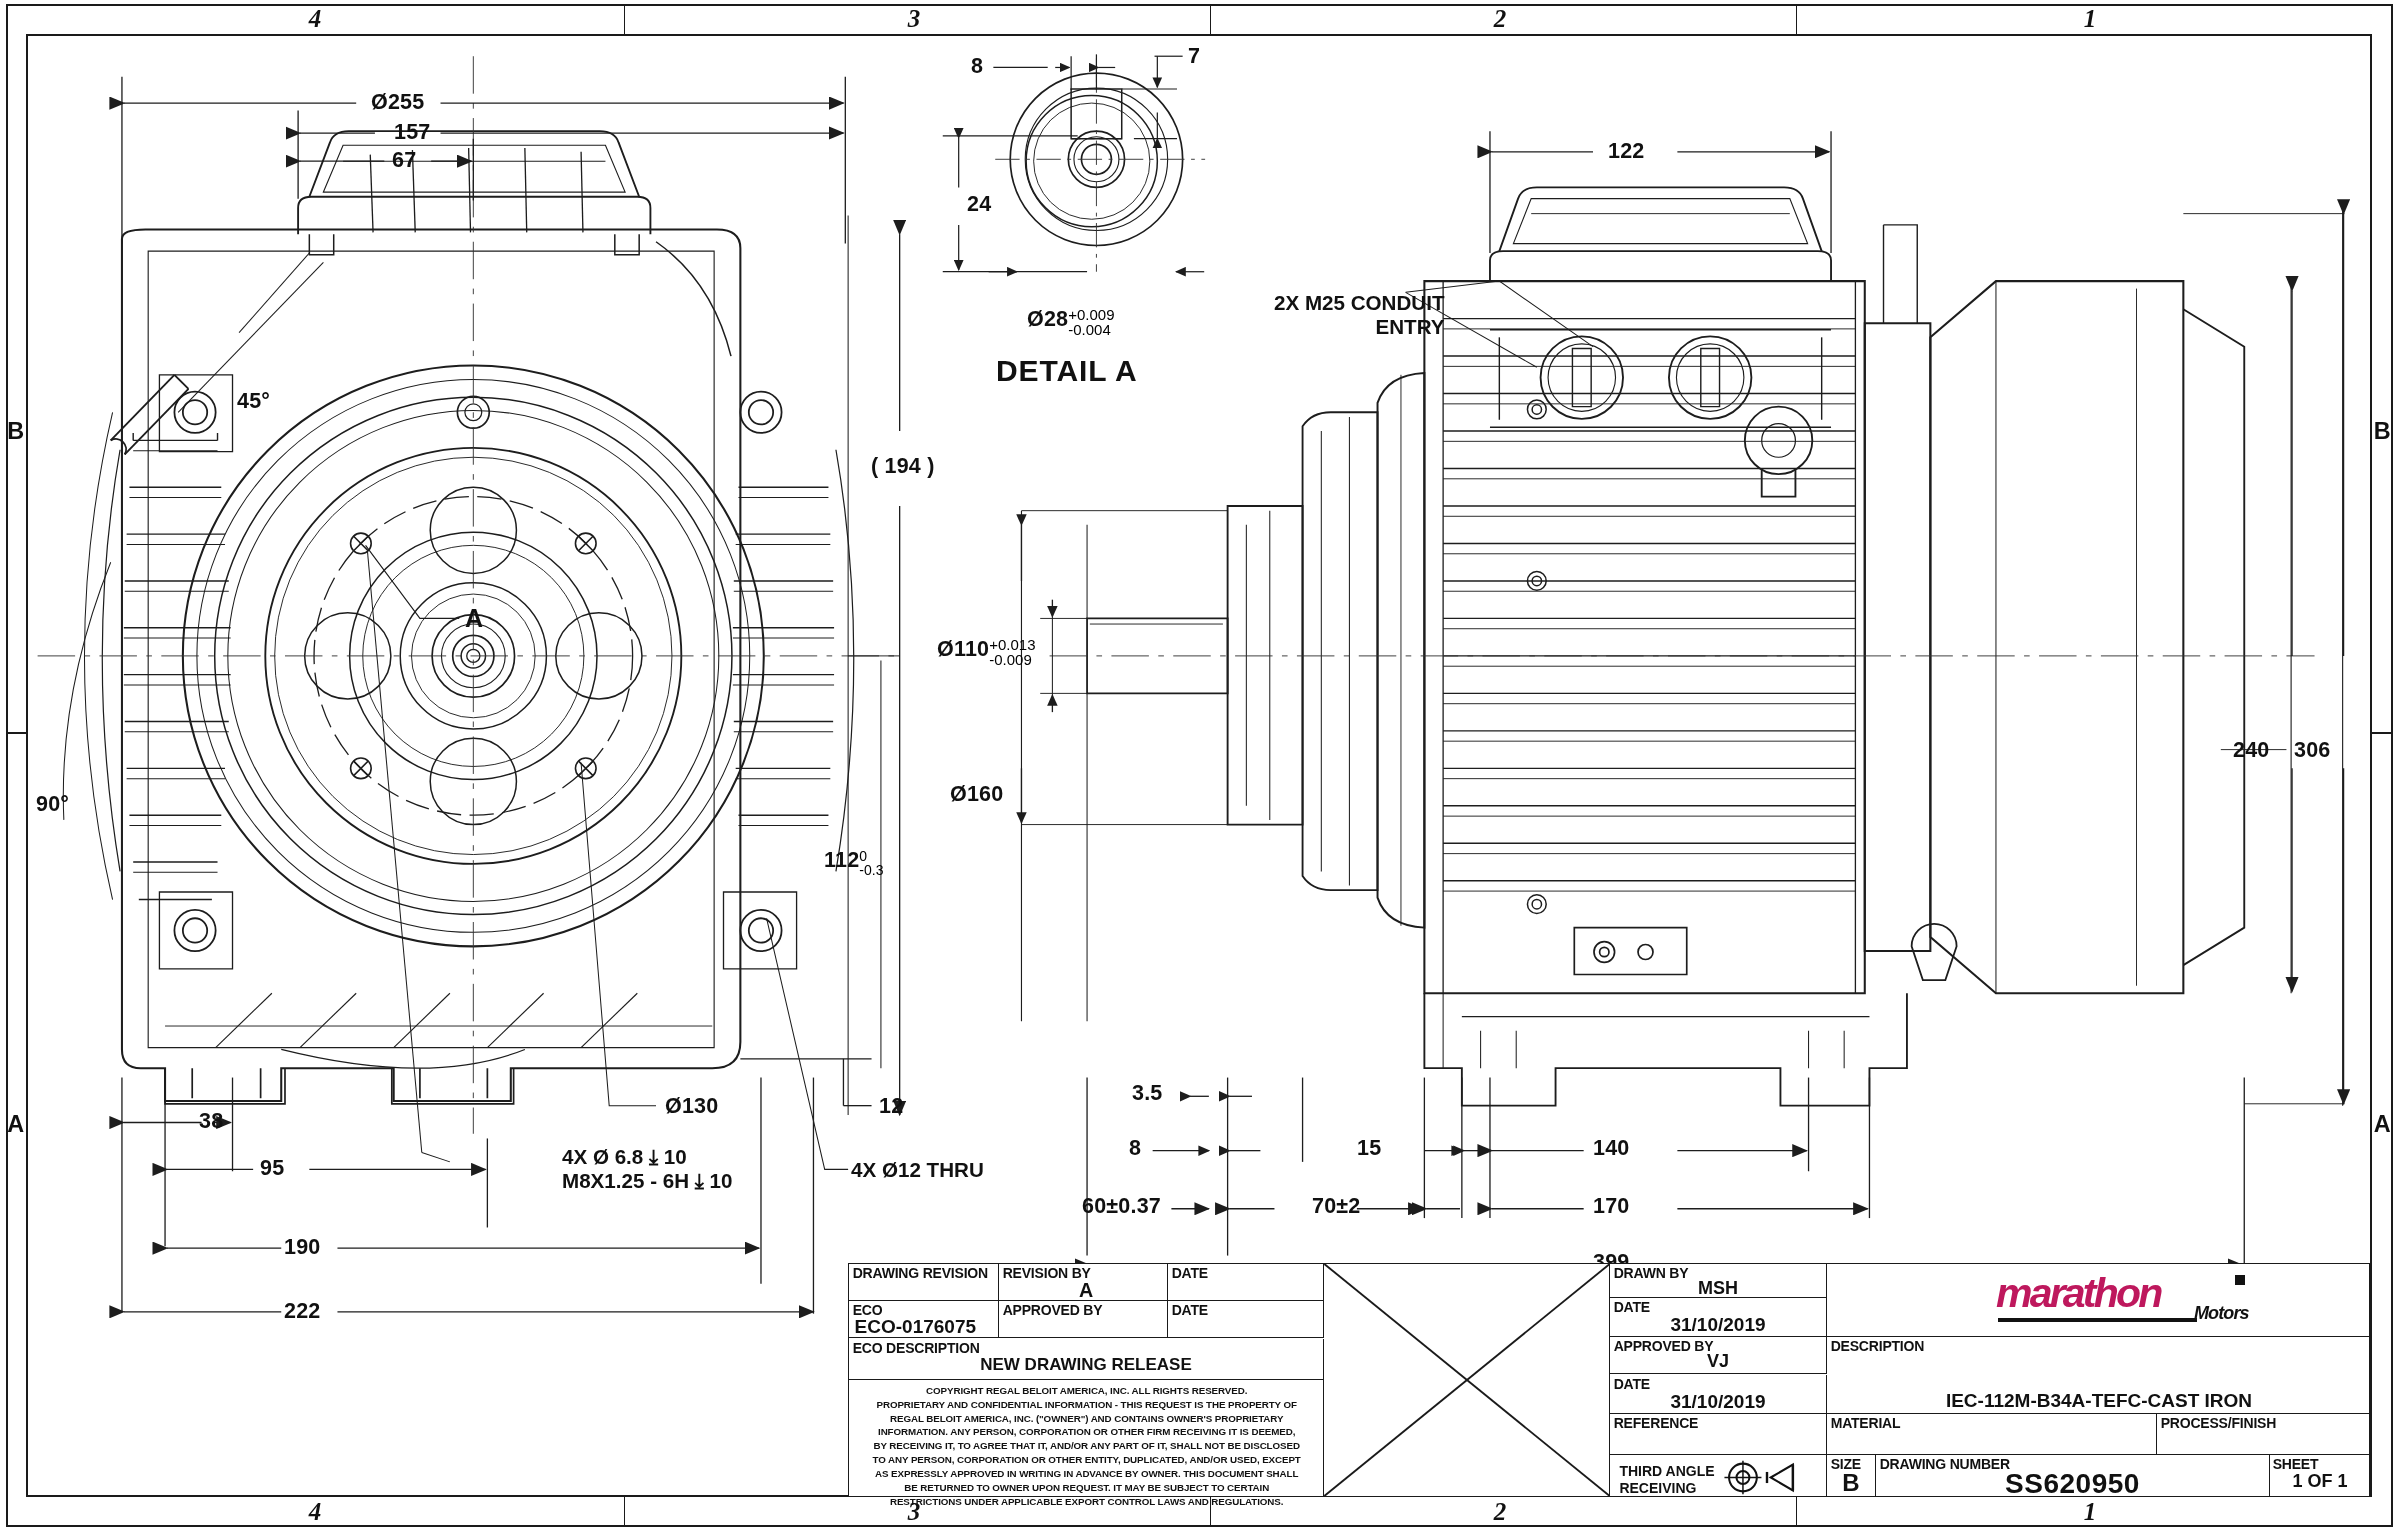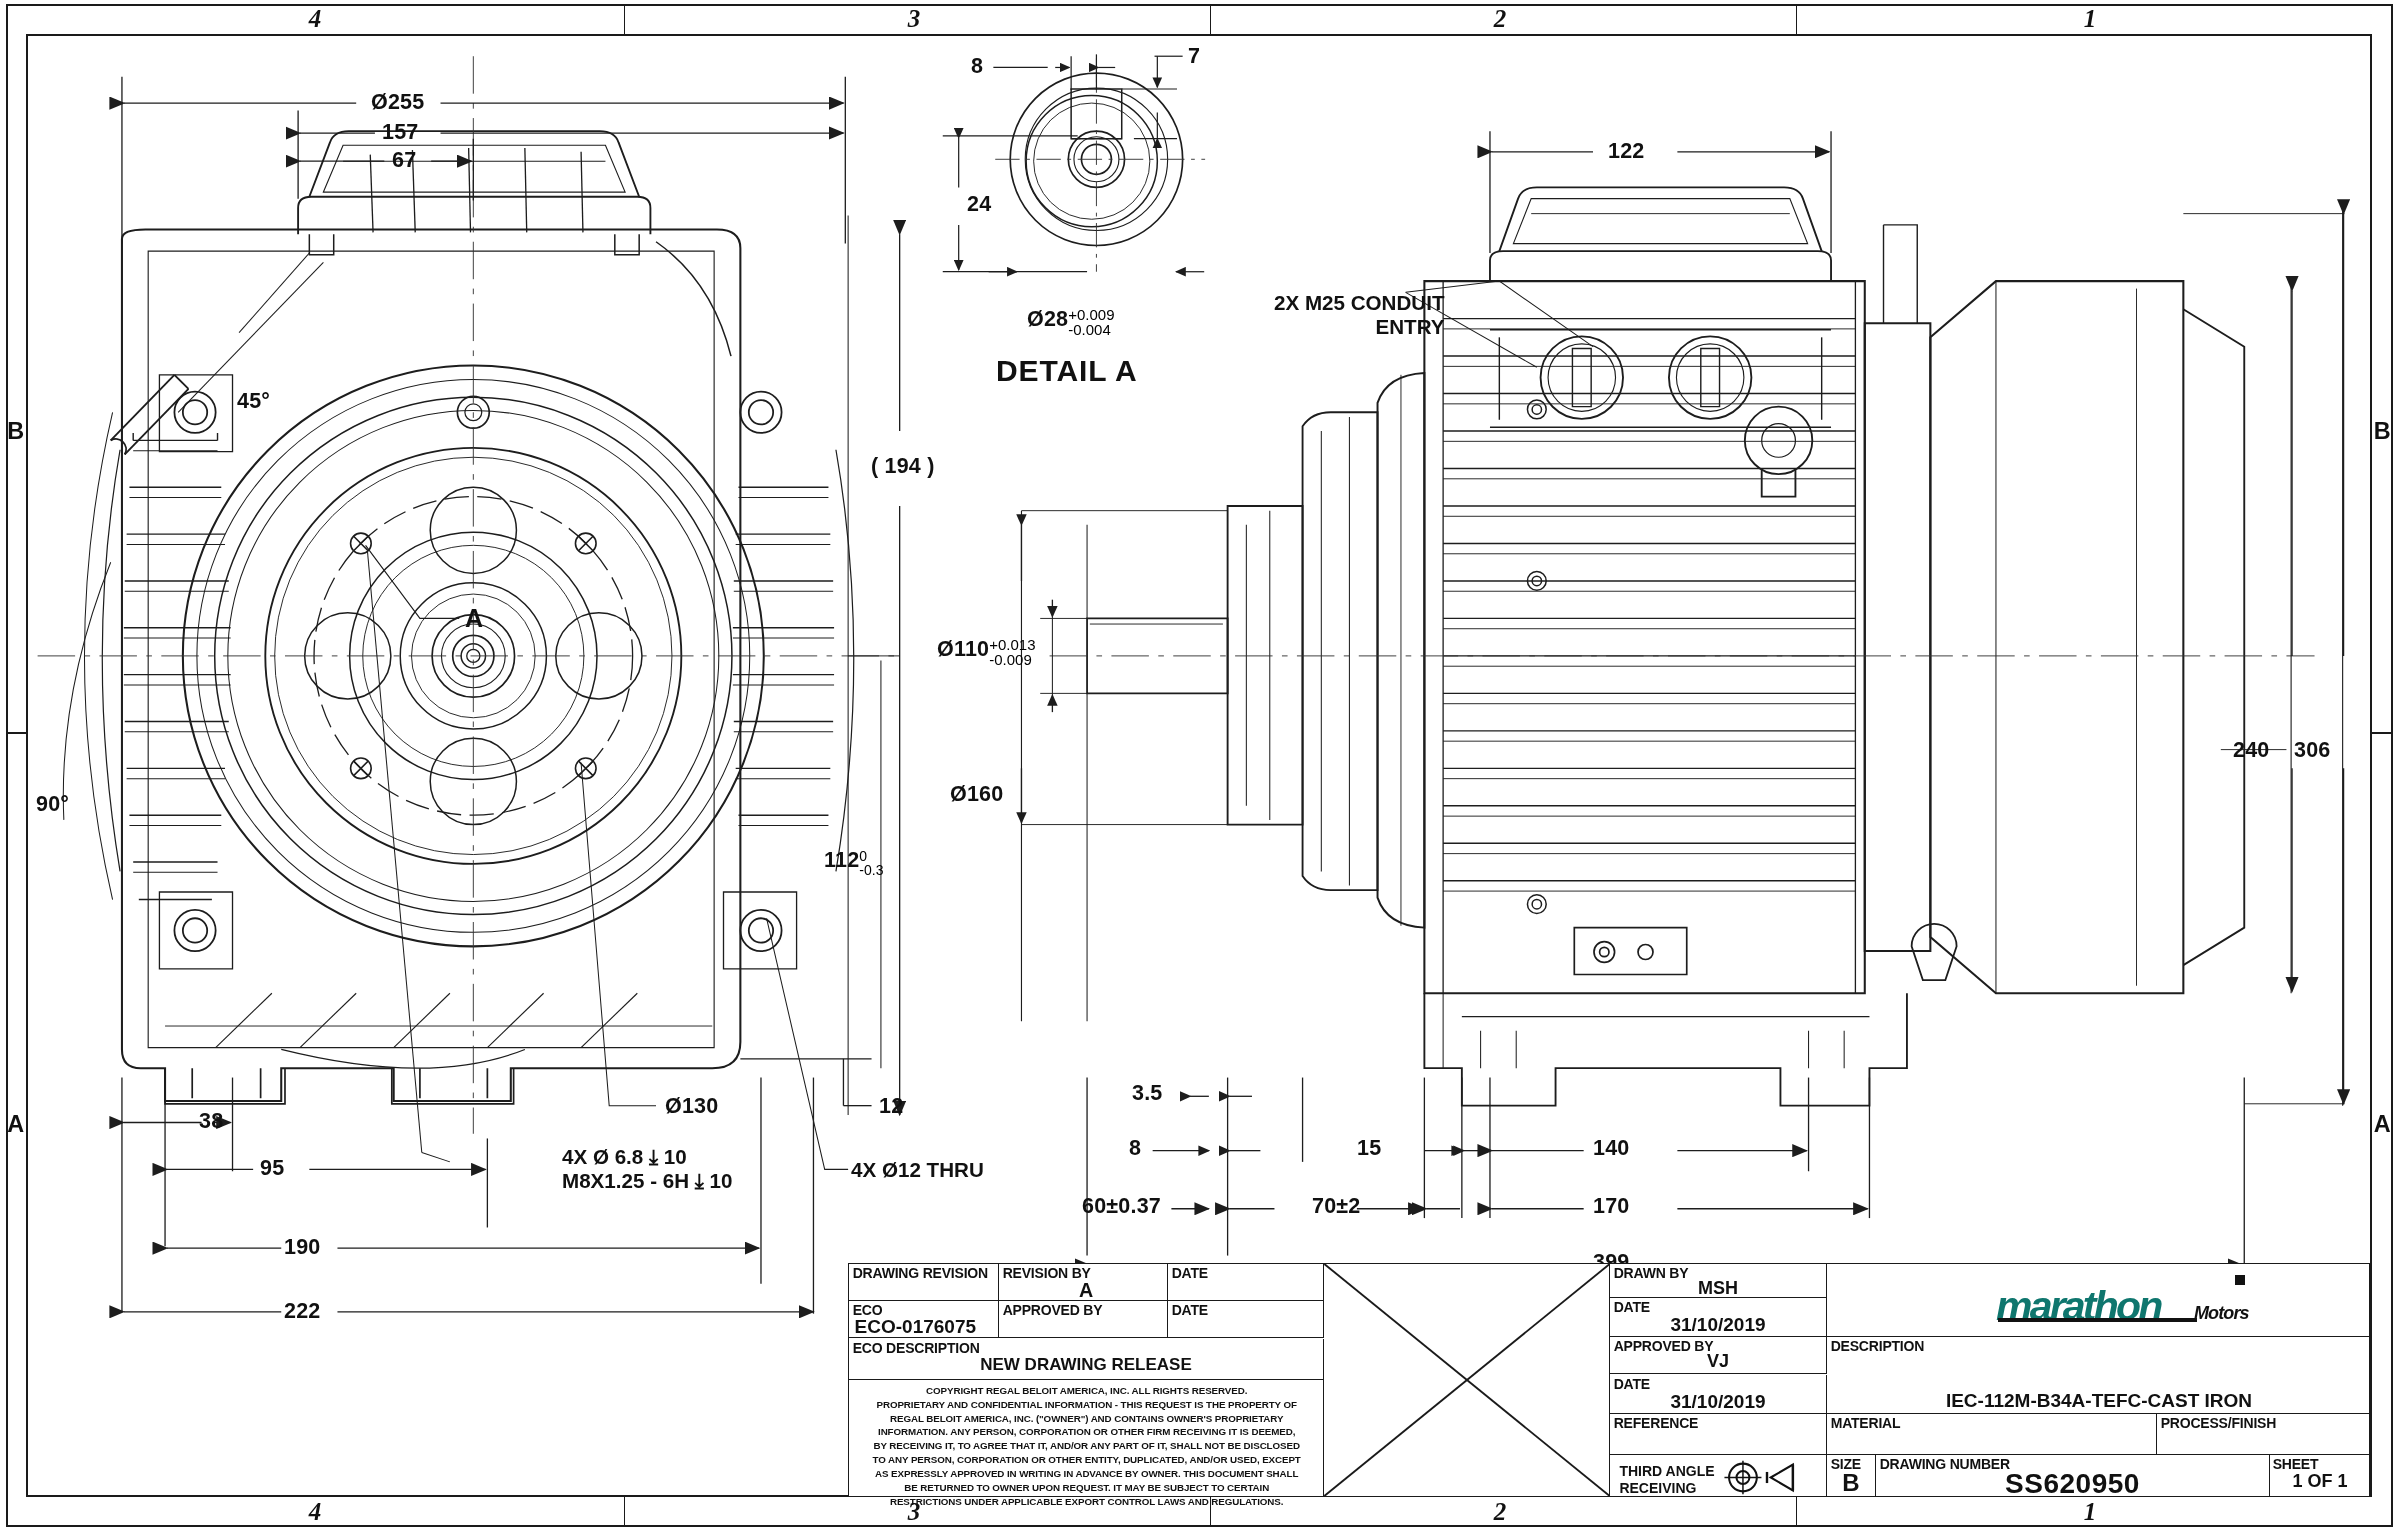--- a/index.html
+++ b/index.html
@@ -543,21 +543,21 @@
     <div class="zlabel let" style="left:-1.9px;top:1077px;width:24px;">A</div>
   </div>
 
   <div class="zonebar-right">
     <div class="zdiv h2" style="left:0;top:698px;width:20.6px;"></div>
     <div class="zlabel let" style="left:-1.9px;top:384px;width:24px;">B</div>
     <div class="zlabel let" style="left:-1.9px;top:1077px;width:24px;">A</div>
   </div>
 
   <div class="dimtxt b" style="left:371px;top:90px;">Ø255</div>
-  <div class="dimtxt b" style="left:382px;top:120px;">157</div>
+  <div class="dimtxt b" style="left:394px;top:120px;">157</div>
   <div class="dimtxt b" style="left:392px;top:148px;">67</div>
   <div class="dimtxt b" style="left:237px;top:389px;">45°</div>
   <div class="dimtxt b" style="left:36px;top:792px;">90°</div>
   <div class="dimtxt b" style="left:871px;top:454px;">( 194 )</div>
 
   <div style="position:absolute;left:824px;top:848px;">
     <span class="dimtxt b" style="position:relative;left:0;top:0;">112</span><span class="tol"><span style="display:block">0</span><span style="display:block">-0.3</span></span>
   </div>
 
   <div class="dimtxt b" style="left:199px;top:1109px;">38</div>
@@ -672,21 +672,21 @@
     <div class="tbcell" style="left:761px;top:73px;width:217px;height:37px;border-right:1.9px solid #1a1a1a;border-bottom:1.9px solid #1a1a1a;">
       <span class="tbl">APPROVED BY</span>
       <span class="tbv" style="left:0;top:14px;font-size:18px;">VJ</span>
     </div>
     <div class="tbcell" style="left:761px;top:111px;width:217px;height:39px;border-right:1.9px solid #1a1a1a;border-bottom:1.9px solid #1a1a1a;">
       <span class="tbl">DATE</span>
       <span class="tbv" style="left:0;top:16px;font-size:19px;">31/10/2019</span>
     </div>
 
     <div class="tbcell" style="left:978px;top:0;width:544px;height:73px;border-bottom:1.9px solid #1a1a1a;">
-      <div class="mk" style="left:169px;top:19px;font-size:41px;color:#0f766e;">marathon</div>
+      <div class="mk" style="left:169px;top:6px;font-size:41px;color:#be185d;">marathon</div>
       <div style="position:absolute;left:408px;top:11.2px;width:10.3px;height:10.3px;background:#111;"></div>
       <div style="position:absolute;left:171px;top:54px;width:199px;height:3.7px;background:#111;"></div>
       <div class="mk" style="left:367px;top:39px;font-size:18px;letter-spacing:-0.9px;color:#111;">Motors</div>
     </div>
 
     <div class="tbcell" style="left:978px;top:73px;width:544px;height:77px;border-bottom:1.9px solid #1a1a1a;">
       <span class="tbl">DESCRIPTION</span>
       <div class="tbv" style="left:0;top:53px;font-size:19px;">IEC-112M-B34A-TEFC-CAST IRON</div>
     </div>
 

